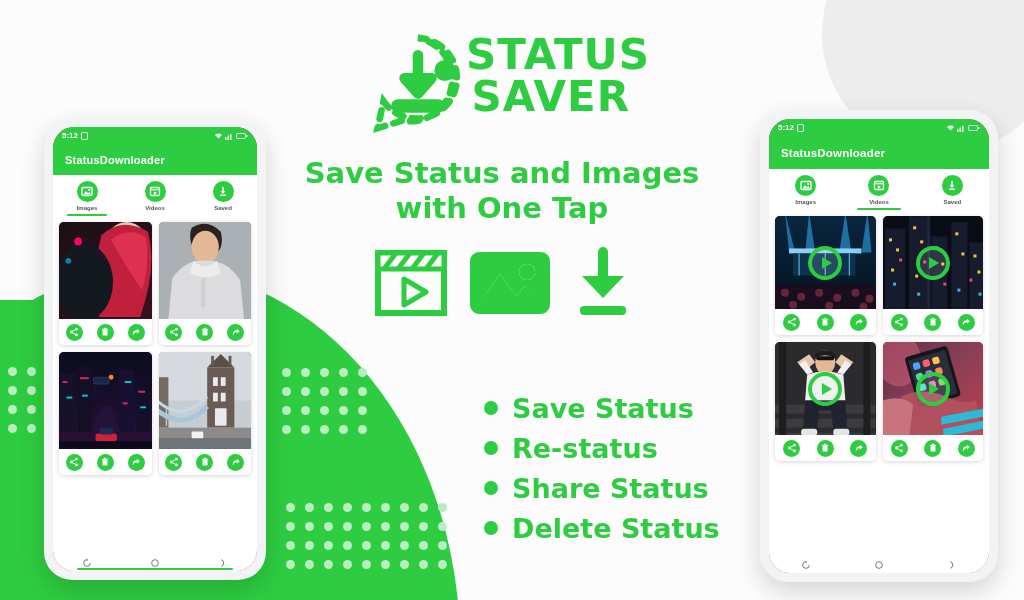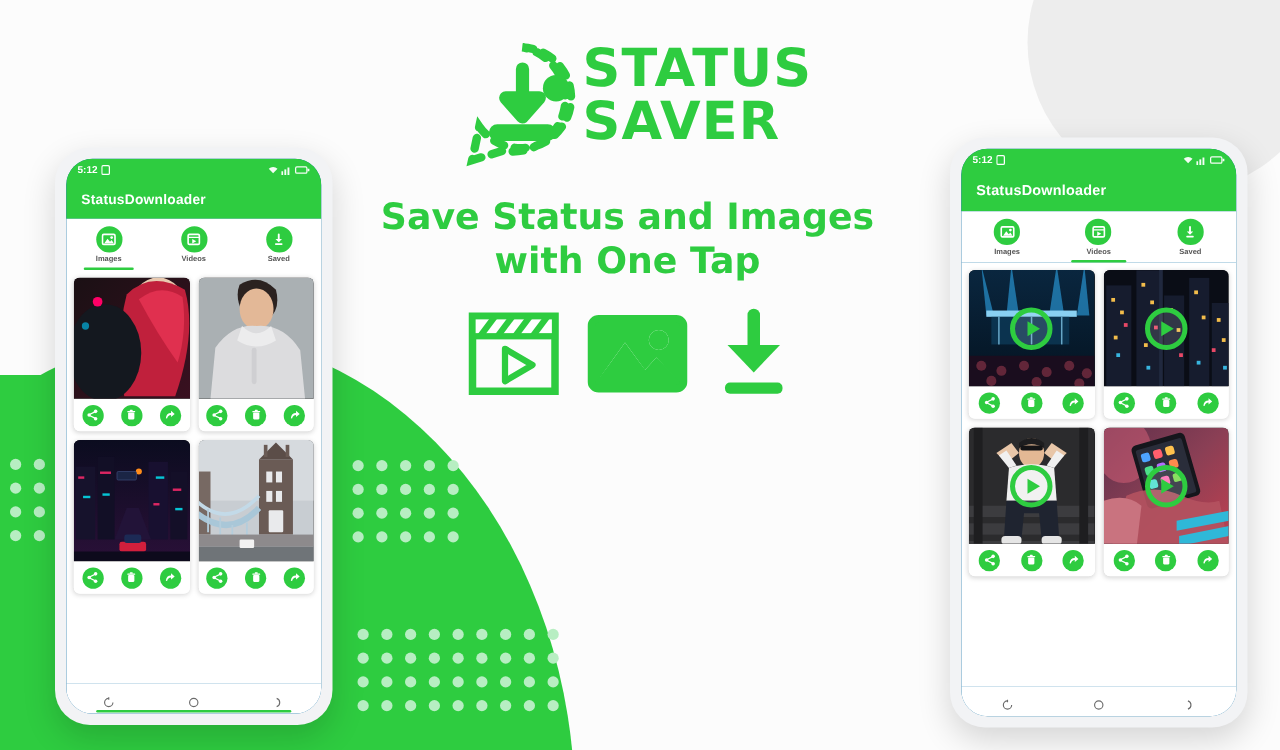--- a/index.html
+++ b/index.html
@@ -42,21 +42,21 @@
     position: absolute; left: 370px; top: 28px; width: 260px; height: 116px;
   }
   .logo-mark { position: absolute; left: 0; top: 4px; width: 96px; height: 104px; }
   .logo-text { position:absolute; left: 96px; top: 6px; width: 166px; }
   .logo-line {
     color: #2ECC40; font-weight: 700; letter-spacing: 1px;
     font-family: "DejaVu Sans", sans-serif;
     line-height: 1.0;
   }
   .logo-line1 { font-size: 42px; }
-  .logo-line2 { font-size: 42px; text-align: left; padding-right: 2px; }
+  .logo-line2 { font-size: 42px; text-align: right; padding-right: 2px; }
 
   
   .headline {
     position: absolute; left: 282px; top: 156px; width: 440px;
     text-align: center; color: #2ECC40;
     font-size: 29px; font-weight: 600; line-height: 1.22;
     font-family: "DejaVu Sans", sans-serif;
   }
   .icon-row {
     position: absolute; left: 374px; top: 243px; width: 260px; height: 84px;
@@ -81,21 +81,21 @@
     position: absolute;
     background: #f2f3f5;
     border-radius: 28px;
     box-shadow: 0 10px 26px rgba(0,0,0,0.16);
     padding: 9px 9px 9px 9px;
   }
   .phone.left  { left: 44px;  top: 118px; width: 222px; height: 462px; }
   .phone.right { left: 760px; top: 110px; width: 238px; height: 472px; }
   .phone-screen {
     width: 100%; height: 100%;
-    background: #0369a1;
+    background: #c2410c;
     border-radius: 21px;
     overflow: hidden;
     display: flex; flex-direction: column;
     position: relative;
   }
   .statusbar {
     background: #2ECC40; color: #fff; height: 17px;
     display: flex; align-items: center; justify-content: space-between;
     padding: 0 9px; font-size: 8px; font-weight: 700; flex: none;
   }
@@ -302,20 +302,38 @@
     </span>
     <span>
       <svg width="62" height="74" viewBox="0 0 62 74">
         <path d="M31 6 L31 38" stroke="#2ECC40" stroke-width="10" stroke-linecap="round"></path>
         <path d="M10 30 L31 52 L52 30 Z" fill="#2ECC40"></path>
         <rect x="8" y="60" width="46" height="9" rx="4" fill="#2ECC40"></rect>
       </svg>
     </span>
   </div>
 
+  <div class="bullets">
+    <div class="bullet">
+      <span class="dot"></span>
+      <span class="btxt">Save Status</span>
+    </div>
+    <div class="bullet">
+      <span class="dot"></span>
+      <span class="btxt">Re-status</span>
+    </div>
+    <div class="bullet">
+      <span class="dot"></span>
+      <span class="btxt">Share Status</span>
+    </div>
+    <div class="bullet">
+      <span class="dot"></span>
+      <span class="btxt">Delete Status</span>
+    </div>
+  </div>
 
   <div class="phone left">
     <div class="phone-screen">
       <div class="statusbar">
         <span class="sb-left">
           <span>5:12</span>
           <svg width="7" height="8" viewBox="0 0 7 8">
               <rect x="0.5" y="0.5" width="6" height="7" rx="1" fill="none" stroke="#fff" stroke-width="1"></rect>
             </svg>
         </span>

